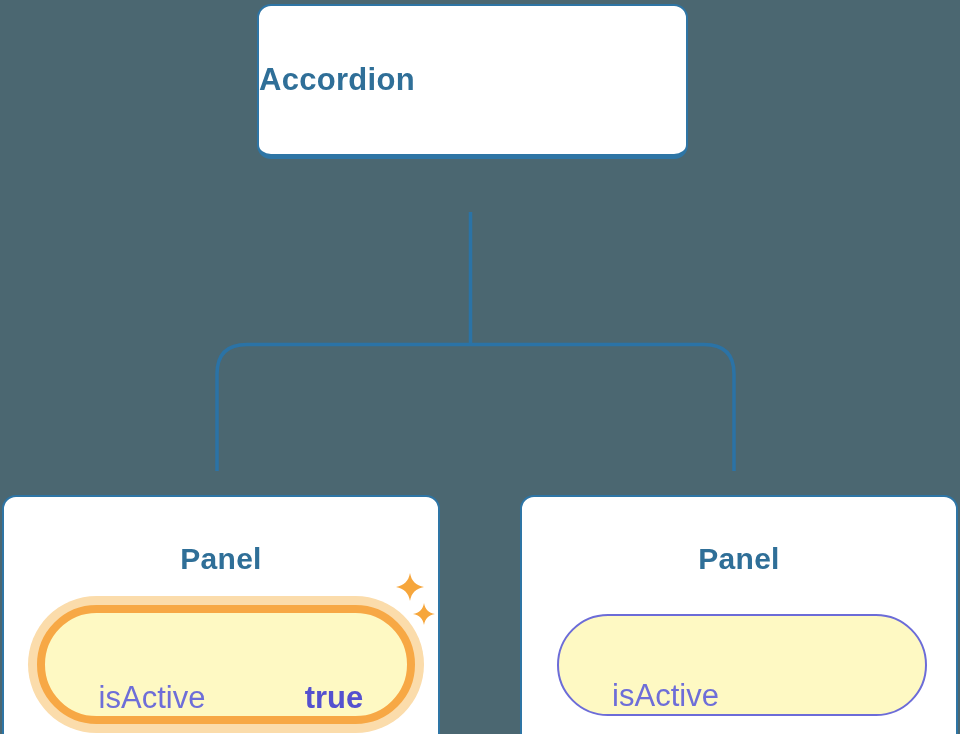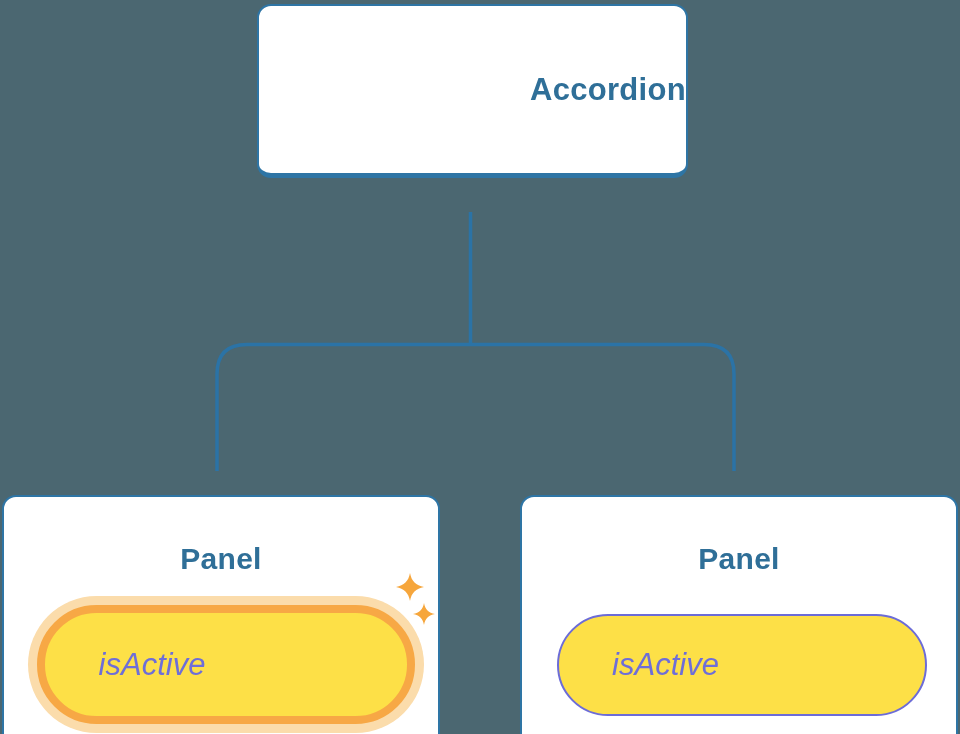--- a/index.html
+++ b/index.html
@@ -26,24 +26,24 @@
     box-sizing: border-box;
     background: #ffffff;
     border: 2.5px solid #2e75a5;
     border-bottom-width: 5px;
     border-radius: 14px;
   }
   .root-box {
     left: 257px;
     top: 4px;
     width: 431px;
-    height: 174px;
+    height: 155px;
     display: flex;
     align-items: center;
-    justify-content: flex-end;
+    justify-content: flex-start;
   }
   .root-label {
     color: #2f6f98;
     font-size: 31px;
     font-weight: 600;
     letter-spacing: 0.3px;
   }
   .panel-box {
     width: 438px;
     height: 257px;
@@ -59,23 +59,22 @@
     text-align: center;
     color: #2f6f98;
     font-size: 30px;
     font-weight: 600;
     letter-spacing: 0.3px;
   }
   .state-pill {
     position: absolute;
     box-sizing: border-box;
     display: flex;
-    align-items: center;
-    background: #fde047;
-    font-style: italic;
+    align-items: flex-end;
+    background: #fef9c3;
   }
   .pill-active {
     left: 33px;
     top: 108px;
     width: 378px;
     height: 119px;
     border: 8px solid #f7a845;
     border-radius: 62px;
     box-shadow: 0 0 0 9px #fbdcab;
   }
@@ -123,20 +122,21 @@
   <div class="node-box root-box">
     <span class="root-label">Accordion</span>
   </div>
 
   <div class="node-box panel-box panel-left">
     <div class="panel-title">Panel</div>
 
     <div class="state-pill pill-active">
       <div class="pill-cell cell-name">isActive</div>
       <div class="pill-divider divider-orange"></div>
+      <div class="pill-cell cell-value">true</div>
     </div>
 
     <svg class="sparkle sparkle-large" viewBox="0 0 24 24" xmlns="http://www.w3.org/2000/svg">
       <path d="M12 0C13.2 6.9 17.1 10.8 24 12C17.1 13.2 13.2 17.1 12 24C10.8 17.1 6.9 13.2 0 12C6.9 10.8 10.8 6.9 12 0Z" fill="#f6a63c"></path>
     </svg>
     <svg class="sparkle sparkle-small" viewBox="0 0 24 24" xmlns="http://www.w3.org/2000/svg">
       <path d="M12 0C13.2 6.9 17.1 10.8 24 12C17.1 13.2 13.2 17.1 12 24C10.8 17.1 6.9 13.2 0 12C6.9 10.8 10.8 6.9 12 0Z" fill="#f6a63c"></path>
     </svg>
   </div>
 

